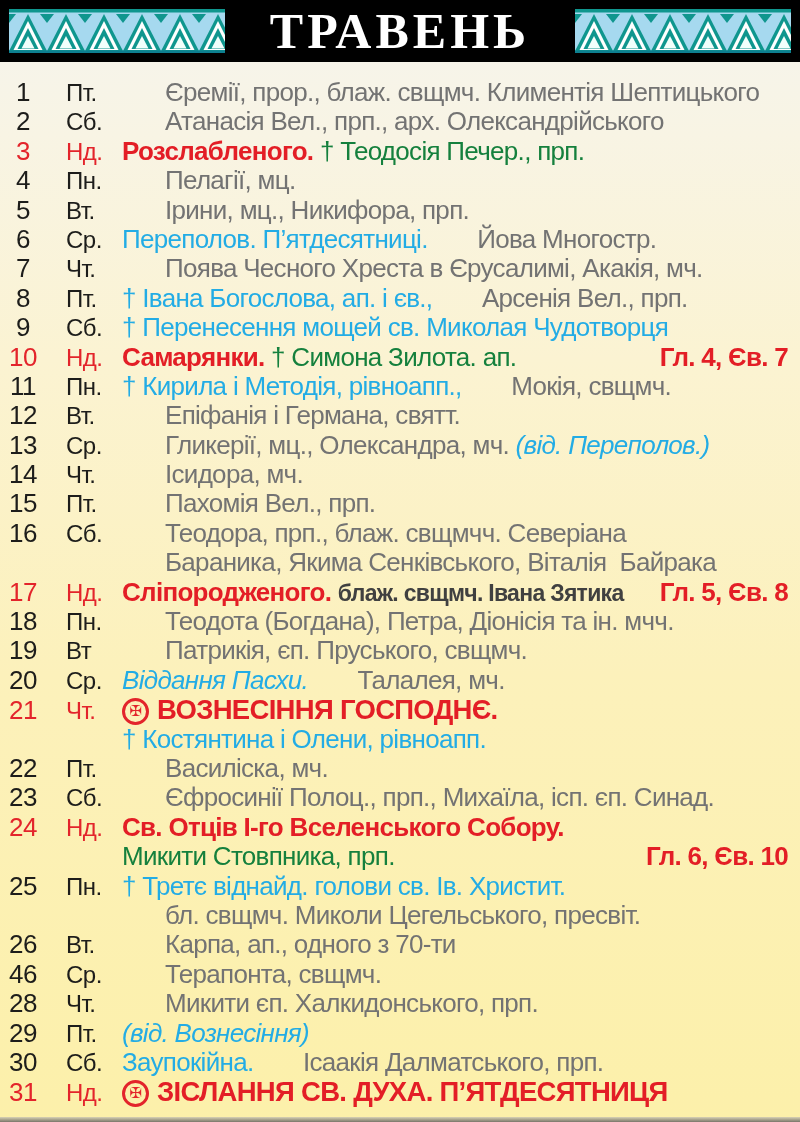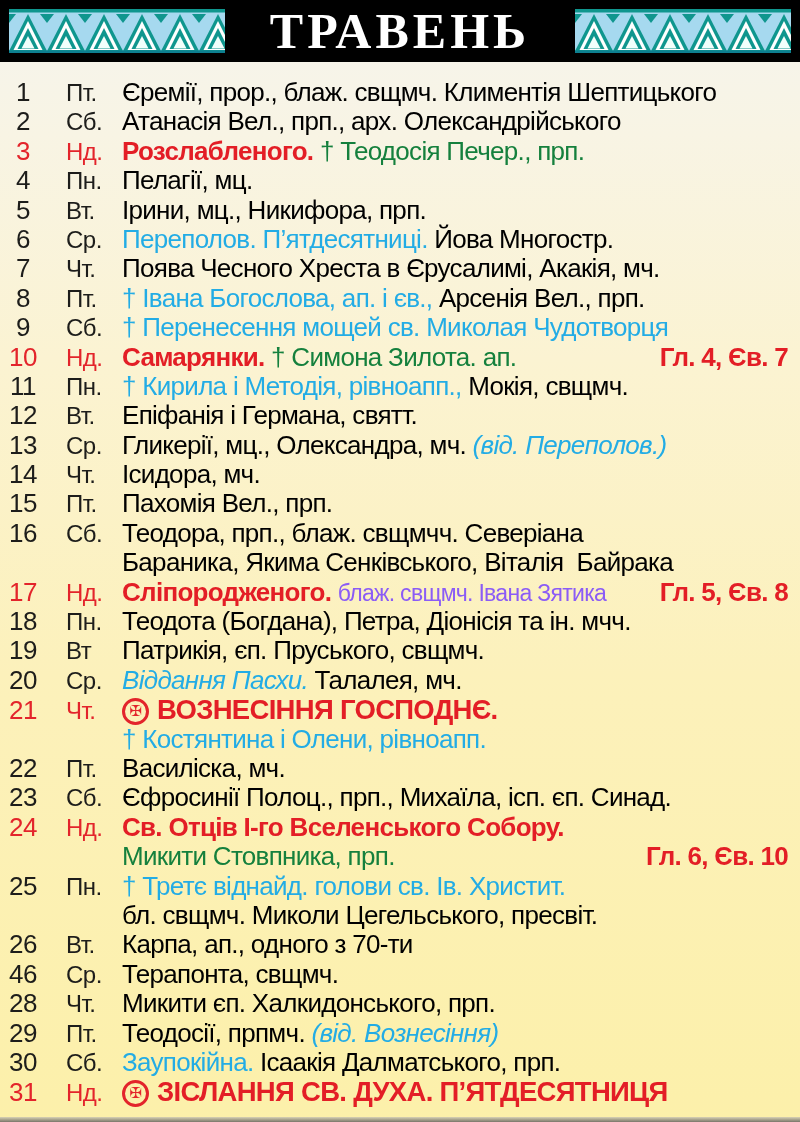--- a/index.html
+++ b/index.html
@@ -27,24 +27,24 @@
     flex:0 0 46px;text-align:center;font-size:26px;color:#1d1d1b;
     letter-spacing:-0.5px;
   }
   .day{
     flex:0 0 76px;padding-left:20px;box-sizing:border-box;font-size:24px;
     color:#1d1d1b;letter-spacing:-0.5px;white-space:pre;
   }
   .num.red,.day.red{color:#e3242b;}
   .content{flex:1;display:flex;align-items:baseline;padding-right:12px;min-width:0;}
   .content span{white-space:pre;font-size:26px;letter-spacing:-0.7px;}
-  .seg-k {color:#000000;}
+  .seg-k {color:#737373;margin-left:43px;}
   .seg-r {color:#15803d;text-align:center;}
   .seg-rb{color:#e31e26;font-weight:bold;}
-  .seg-rs{color:#8b5cf6;font-size:23px !important;}
+  .seg-rs{color:#404040;font-size:23px !important;font-weight:bold;}
   .seg-c {color:#23ace5;}
   .seg-cb{color:#23ace5;font-weight:normal;}
   .seg-ci{color:#23ace5;font-style:italic;}
   .seg-big{font-size:27.5px !important;}
   .seg-right{margin-left:auto;}
   .cross{
     flex:0 0 auto;display:inline-flex;align-items:center;justify-content:center;
     width:21px;height:21px;border:3px solid #e3242b;border-radius:50%;
     margin-right:8px;align-self:center;position:relative;top:1px;
   }
@@ -335,21 +335,20 @@
       <span class="num">28</span>
       <span class="day">Чт.</span>
       <div class="content">
         <span class="seg-k">Микити єп. Халкидонського, прп.</span>
       </div>
     </div>
     <div class="row">
       <span class="num">29</span>
       <span class="day">Пт.</span>
       <div class="content">
-        <span class="seg-k">Теодосії, прпмч. </span>
         <span class="seg-ci">(від. Вознесіння)</span>
       </div>
     </div>
     <div class="row">
       <span class="num">30</span>
       <span class="day">Сб.</span>
       <div class="content">
         <span class="seg-cb">Заупокійна. </span>
         <span class="seg-k">Ісаакія Далматського, прп.</span>
       </div>

